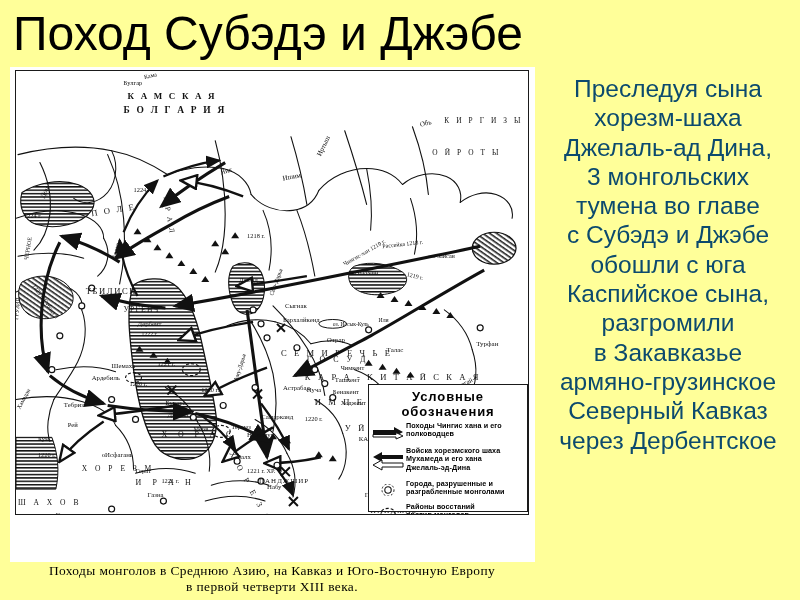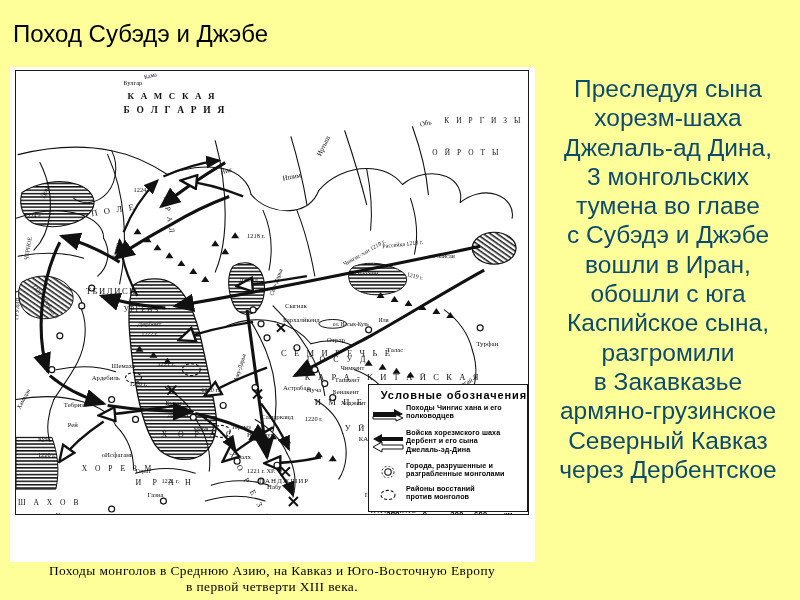--- a/index.html
+++ b/index.html
@@ -15,21 +15,21 @@
     position: relative;
   }
 
   
   #slide-title {
     position: absolute;
     left: 13px;
     top: 12px;
     width: 520px;
     height: 46px;
-    font-size: 24px;
+    font-size: 48px;
     line-height: 44px;
     font-weight: normal;
     color: #000000;
     white-space: nowrap;
     letter-spacing: 0px;
   }
 
   
   #narrative {
     position: absolute;
@@ -94,22 +94,22 @@
     top: 313px;
     width: 160px;
     height: 128px;
     background: #ffffff;
     border: 1.4px solid #1a1a1a;
     box-sizing: border-box;
     font-family: "Liberation Sans", sans-serif;
     color: #000;
   }
   #legend-title {
-    text-align: right;
-    font-size: 11px;
+    text-align: center;
+    font-size: 13px;
     font-weight: bold;
     letter-spacing: 0.9px;
     margin-top: 4px;
   }
   .legend-row {
     display: flex;
     align-items: flex-start;
     margin-top: 3px;
     padding-left: 3px;
   }
@@ -482,21 +482,21 @@
 
       <div class="legend-row">
         <div class="legend-sym">
           <svg width="32" height="24" viewBox="0 0 32 24">
             <path d="M31,6 L10,6 L10,3 L1,8 L10,13 L10,10 L31,10 Z" fill="#111"></path>
             <path d="M31,18 L10,18 L10,15 L1,20 L10,25 L10,22 L31,22 Z" fill="#fff" stroke="#111" stroke-width="1" transform="translate(0,-4)"></path>
           </svg>
         </div>
         <div class="legend-txt">
           <span>Войска хорезмского шаха</span>
-          <span>Дербент и  его сына</span>
+          <span>Мухамеда и  его хана</span>
           <span>Джелаль-эд-Дина</span>
         </div>
       </div>
 
       <div class="legend-row">
         <div class="legend-sym">
           <svg width="32" height="12" viewBox="0 0 32 12">
             <circle cx="16" cy="6" r="3.2" fill="#fff" stroke="#111" stroke-width="1.1"></circle>
             <circle cx="16" cy="6" r="6" fill="none" stroke="#111" stroke-width="0.9" stroke-dasharray="2 2"></circle>
           </svg>
@@ -534,21 +534,20 @@
   </div>
 </div>
 
 <div id="narrative">
   <span class="nline">Преследуя сына</span>
   <span class="nline">хорезм-шаха</span>
   <span class="nline">Джелаль-ад Дина,</span>
   <span class="nline">3 монгольских</span>
   <span class="nline">тумена во главе</span>
   <span class="nline">с Субэдэ и Джэбе</span>
-  <span class="nline">вошли в Иран,</span>
   <span class="nline">обошли с юга</span>
   <span class="nline">Каспийское сына,</span>
   <span class="nline">разгромили</span>
   <span class="nline">в Закавказье</span>
   <span class="nline">армяно-грузинское</span>
   <span class="nline">Северный Кавказ</span>
   <span class="nline">через Дербентское</span>
 </div>
 
 </body></html>

